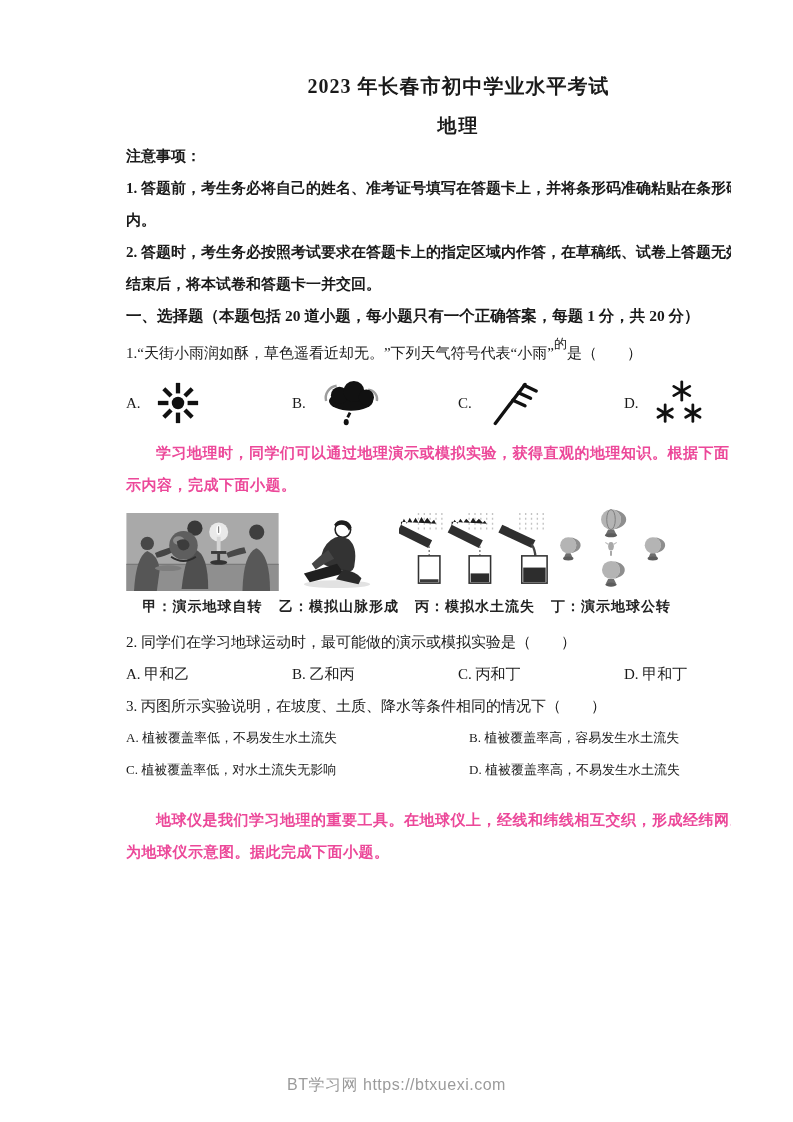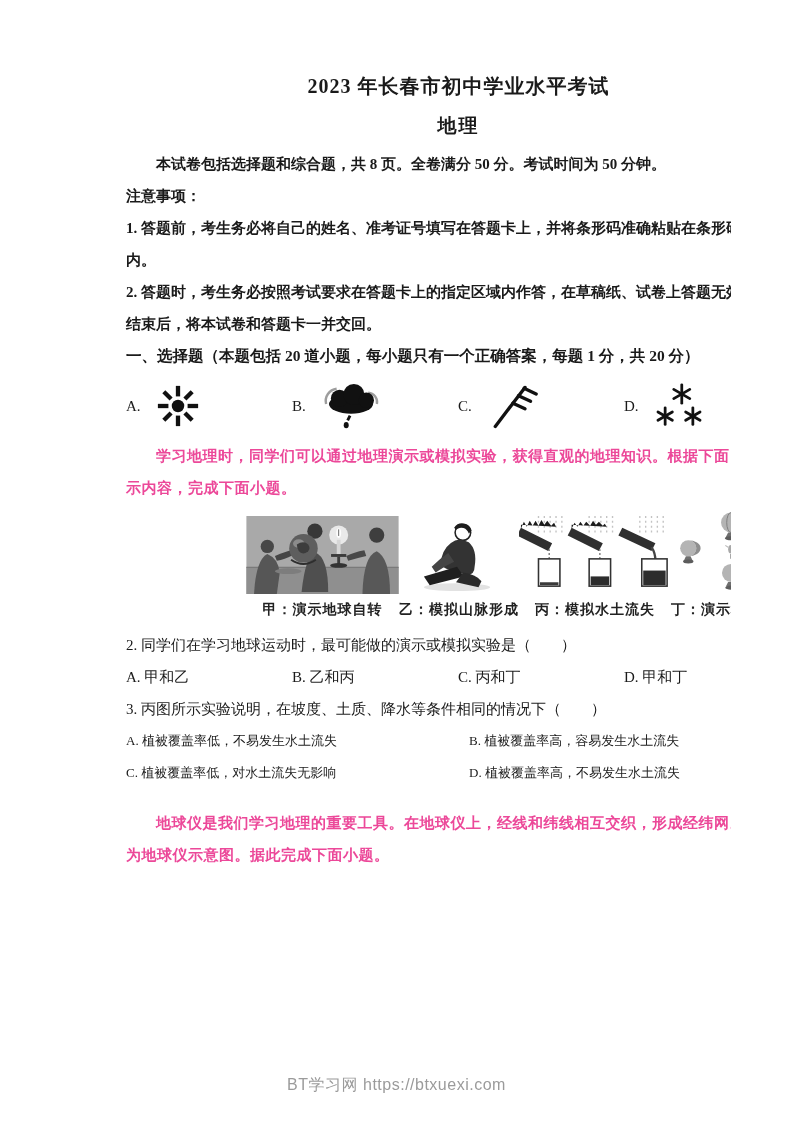--- a/index.html
+++ b/index.html
@@ -20,48 +20,48 @@
   .kai { color:#ec4899; font-size:14.5px; letter-spacing:0.5px;font-weight:bold; }
   .section-heading { font-size:15.5px; font-weight:bold; line-height:32px; }
   .q-line { font-size:15px; line-height:32px; }
   .q-line sup { font-size:13px; position:relative; top:-4px; }
   .opt-row { display:flex; margin:0; }
   .opt-row .opt { width:166px; font-size:15px; line-height:32px; }
   .wopt-row { display:flex; align-items:center; height:60px; margin:4px 0 2px 0; }
   .wopt { width:166px; display:flex; align-items:center; }
   .wopt .wlabel { font-size:15px; margin-right:14px; }
   .q3-grid { display:grid; grid-template-columns:343px auto; font-size:13px; line-height:32px; }
-  .figures-row { display:flex; justify-content:flex-end; align-items:flex-end; margin-top:6px; }
+  .figures-row { display:flex; justify-content:flex-start; align-items:flex-end; margin-top:6px; }
   .figure-block { display:flex; flex-direction:column; align-items:center; }
   .figure-caption { font-size:14px; font-weight:bold; letter-spacing:1px; margin-top:7px; color:#222; }
   .passage { margin-top:4px; }
   .footer {
     position:absolute; left:0; right:0; bottom:26px; text-align:center;
     font-family:"Liberation Sans","DejaVu Sans",sans-serif;
     font-size:16px; color:#9b9b9b; letter-spacing:0.5px;
   }
   svg { display:block; }
 </style>
 </head>
 <body>
 
 <div class="page">
   <div class="content">
 
     <div class="exam-title">2023 年长春市初中学业水平考试</div>
     <div class="subject-title">地理</div>
 
-    <p class="body-line bold indent intro">本试卷包括选择题和综合题，共 8 页。全卷满分 50 分。考试时间为 50 分钟。</p>
 
     <p class="body-line bold">注意事项：</p>
     <p class="body-line bold">1. 答题前，考生务必将自己的姓名、准考证号填写在答题卡上，并将条形码准确粘贴在条形码区域内。</p>
     <p class="body-line bold">2. 答题时，考生务必按照考试要求在答题卡上的指定区域内作答，在草稿纸、试卷上答题无效。考试结束后，将本试卷和答题卡一并交回。</p>
 
     <p class="section-heading">一、选择题（本题包括 20 道小题，每小题只有一个正确答案，每题 1 分，共 20 分）</p>
 
+    <p class="q-line"><span>1.“天街小雨润如酥，草色遥看近却无。”下列天气符号代表“小雨”</span><sup>的</sup><span>是（　　）</span></p>
 
     <div class="wopt-row">
       <div class="wopt">
         <span class="wlabel">A.</span>
         <span>
           <svg width="46" height="46" viewBox="0 0 48 48">
             <g stroke="#111" stroke-width="4.5">
               <line x1="24" y1="3" x2="24" y2="14"></line>
                 <line x1="24" y1="34" x2="24" y2="45"></line>
               <line x1="3" y1="24" x2="14" y2="24"></line>

